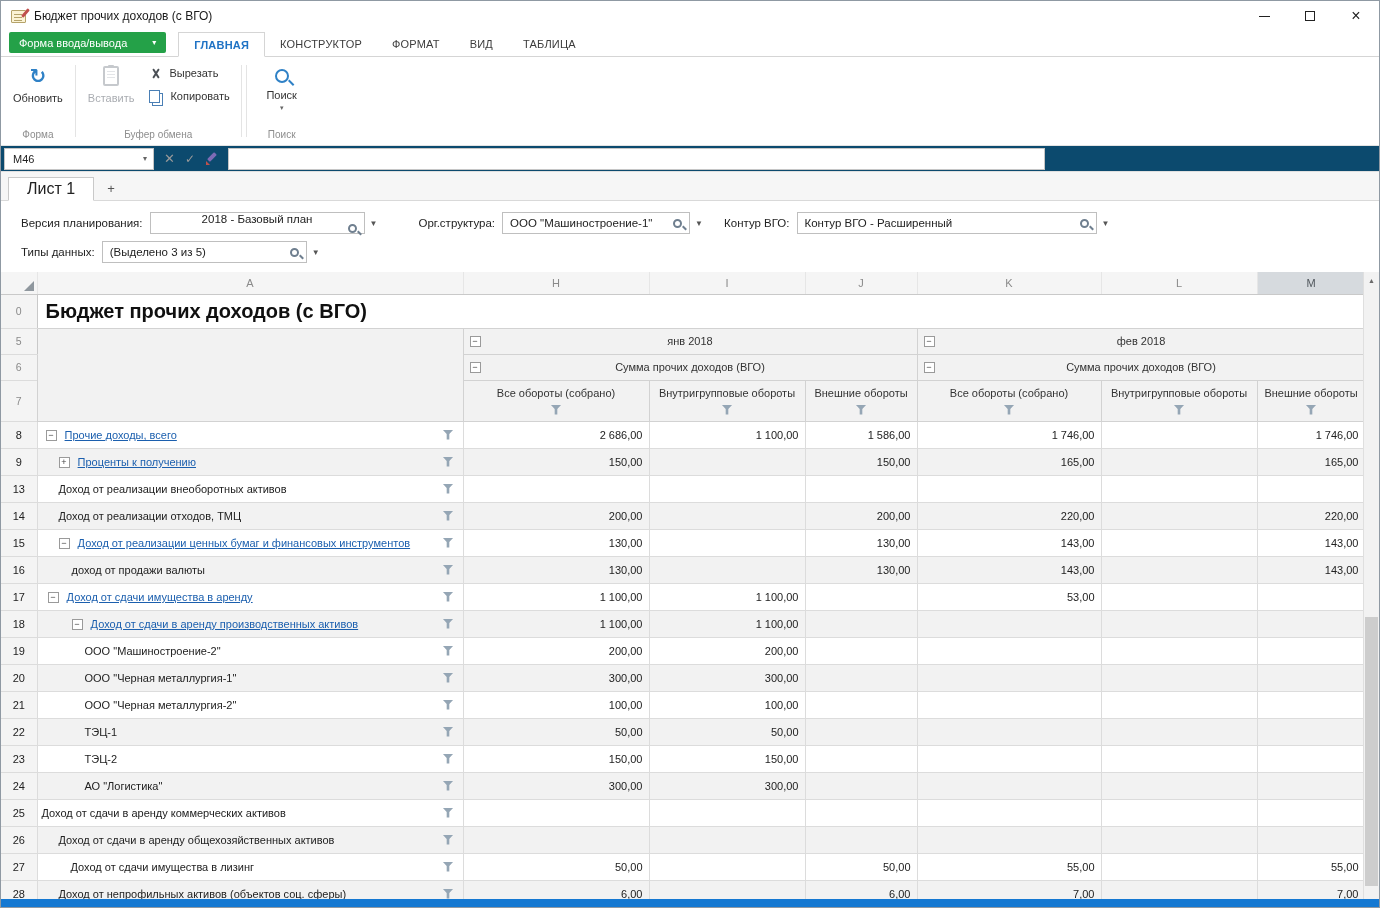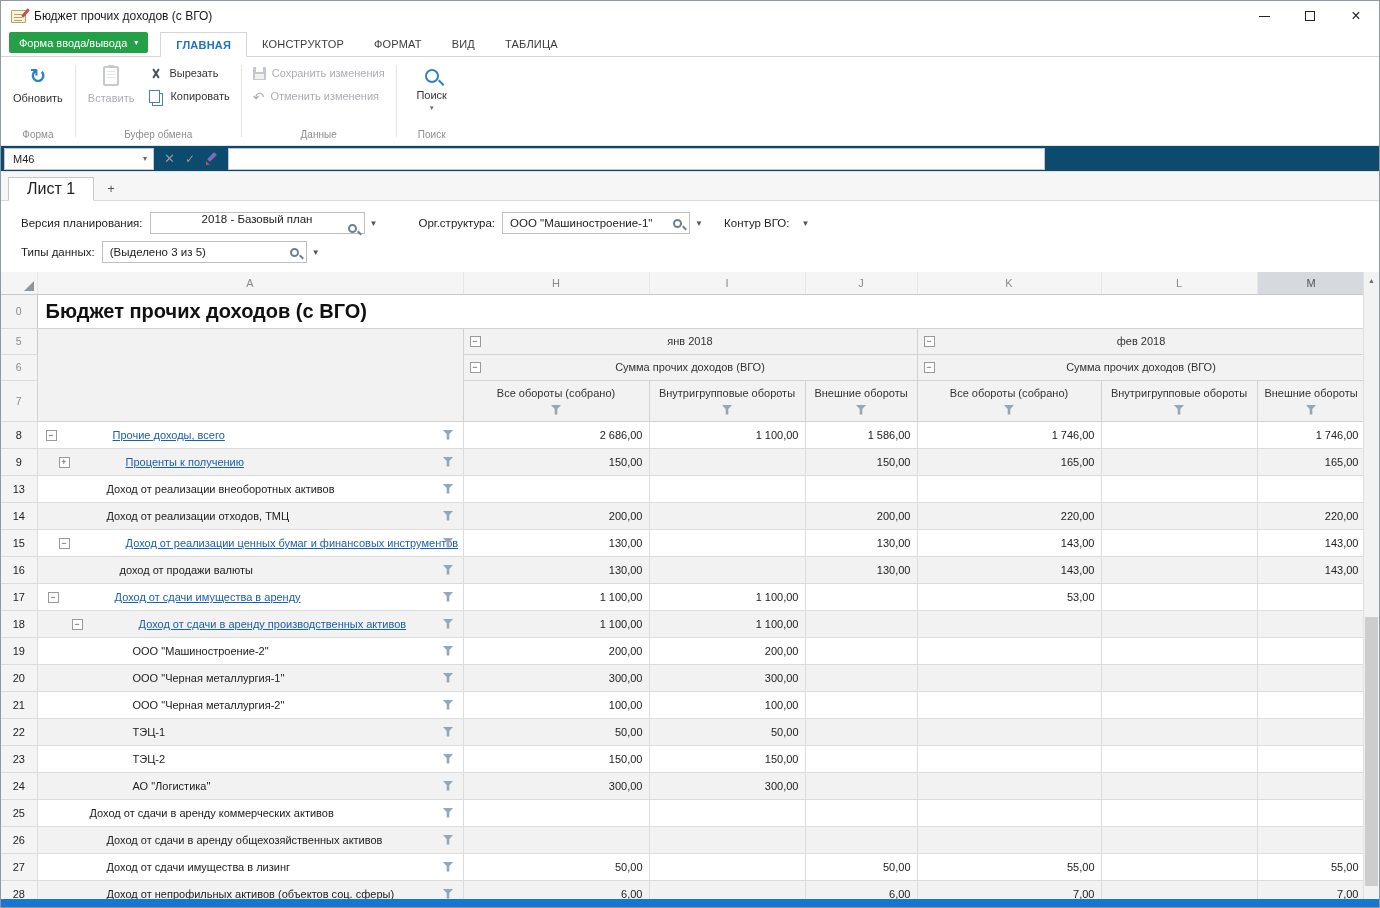--- a/index.html
+++ b/index.html
@@ -13,21 +13,21 @@
   .app-icon::after{content:"";position:absolute;right:-2px;top:-3px;width:3px;height:10px;background:#c0504d;transform:rotate(40deg);border-radius:1px;}
   .title-text{font-size:12px;color:#1a1a1a;}
   .win-controls{margin-left:auto;display:flex;height:100%;}
   .win-btn{width:46px;display:flex;align-items:center;justify-content:center;color:#222;}
   .min-glyph{width:11px;height:1px;background:#222;display:block;}
   .max-glyph{width:10px;height:10px;border:1px solid #222;display:block;}
   .close-glyph{font-size:16px;line-height:16px;}
 
   
   .tabrow{height:26px;flex:0 0 auto;display:flex;align-items:flex-end;background:#fff;border-bottom:1px solid #d5d5d5;padding-left:8px;}
-  .form-io-btn{height:21px;background:#24a148;color:#fff;font-size:11px;display:flex;align-items:center;gap:7px;padding:0 10px;border-radius:2px;margin-bottom:3px;margin-right:12px;cursor:default;}
+  .form-io-btn{height:21px;background:#24a148;color:#fff;font-size:11px;display:flex;align-items:center;gap:25px;padding:0 10px;border-radius:2px;margin-bottom:3px;margin-right:12px;cursor:default;}
   .form-io-btn .dd{font-size:8px;}
   .rtab{height:25px;padding:0 15px;display:flex;align-items:center;font-size:11px;color:#3c3c3c;letter-spacing:.2px;}
   .rtab.active{border:1px solid #d5d5d5;border-bottom:1px solid #fff;margin-bottom:-1px;color:#1f72c4;background:#fff;font-weight:bold;}
 
   
   .ribbon{height:89px;flex:0 0 auto;display:flex;background:#fff;border-bottom:1px solid #e3e3e3;padding:2px 0 0 2px;}
   .rgroup{display:flex;flex-direction:column;padding:0 4px;}
   .rgroup-content{flex:1;display:flex;align-items:flex-start;gap:4px;}
   .rgroup-label{height:18px;text-align:center;font-size:10px;color:#8d8d8d;line-height:16px;}
   .rsep{width:1px;background:#e4e4e4;margin:6px 2px 8px;}
@@ -100,21 +100,21 @@
   td.block{background:#f2f2f2;border:1px solid #d2d2d2;}
   tr.chrow td.ch{height:41px;background:#f2f2f2;border:1px solid #d2d2d2;text-align:center;font-size:11px;color:#333;padding-top:6px;vertical-align:top;}
   .expand-box{display:inline-block;width:11px;height:11px;border:1px solid #9a9a9a;background:#fff;font-size:9px;line-height:9px;text-align:center;color:#444;vertical-align:middle;flex:0 0 auto;}
   .mh .expand-box{position:absolute;left:6px;top:7px;}
   .funnel{width:11px;height:10px;background:#95a6b5;clip-path:polygon(0 0,100% 0,62% 45%,62% 100%,38% 100%,38% 45%);display:block;}
   .ch .funnel{margin:6px auto 0;}
   tr.drow td{height:27px;border-right:1px solid #dcdcdc;border-bottom:1px solid #dcdcdc;font-size:11px;background:#fff;color:#222;}
   tr.drow td.gutter{background:#f4f4f4;}
   tr.drow.zebra td:not(.gutter){background:#f2f2f2;}
   td.label-cell{position:relative;padding-right:26px;}
-  td.label-cell .lbl{vertical-align:middle;margin-left:48px;}
+  td.label-cell .lbl{vertical-align:middle;}
   td.label-cell.link .lbl{color:#1b5fae;text-decoration:underline;}
   td.label-cell .expand-box{margin-right:5px;}
   td.label-cell .funnel{position:absolute;right:9px;top:8px;}
   td.val{text-align:right;padding-right:6px;}
 
   
   .vscroll{position:absolute;top:0;right:0;bottom:0;width:16px;background:#f2f2f2;border-left:1px solid #dfdfdf;}
   .vs-up{height:16px;display:flex;align-items:center;justify-content:center;font-size:7px;color:#6a6a6a;}
   .vs-thumb{position:absolute;left:1px;right:1px;top:55%;height:43%;background:#cdcdcd;}
 
@@ -180,35 +180,20 @@
           <div class="smallbtn">
             <span class="icon-copy"></span>
             <span>Копировать</span>
           </div>
         </div>
       </div>
       <div class="rgroup-label">Буфер обмена</div>
     </div>
     <div class="rsep"></div>
 
-    <div class="rgroup">
-      <div class="rgroup-content">
-        <div class="smallcol">
-          <div class="smallbtn disabled">
-            <span class="icon-save"></span>
-            <span>Сохранить изменения</span>
-          </div>
-          <div class="smallbtn disabled">
-            <span class="icon-undo">↶</span>
-            <span>Отменить изменения</span>
-          </div>
-        </div>
-      </div>
-      <div class="rgroup-label">Данные</div>
-    </div>
     <div class="rsep"></div>
 
     <div class="rgroup">
       <div class="rgroup-content">
         <div class="bigbtn">
           <span class="icon-search-lg"></span>
           <span>Поиск</span>
           <span class="dd">▾</span>
         </div>
       </div>
@@ -244,20 +229,24 @@
       <div class="combo-arrow">▼</div>
       <span class="sp1"></span>
       <span class="flabel">Орг.структура:</span>
       <div class="combo w-org">
         <span class="val-text">ООО "Машиностроение-1"</span>
         <span class="icon-mag"></span>
       </div>
       <div class="combo-arrow">▼</div>
       <span class="sp2"></span>
       <span class="flabel">Контур ВГО:</span>
+      <div class="combo w-vgo">
+        <span class="val-text">Контур ВГО - Расширенный</span>
+        <span class="icon-mag"></span>
+      </div>
       <div class="combo-arrow">▼</div>
     </div>
     <div class="frow">
       <span class="flabel">Типы данных:</span>
       <div class="combo w-types">
         <span class="val-text">(Выделено 3 из 5)</span>
         <span class="icon-mag"></span>
       </div>
       <div class="combo-arrow">▼</div>
     </div>
@@ -541,21 +530,21 @@
     </td>
     <td class="val"></td>
     <td class="val"></td>
     <td class="val"></td>
     <td class="val"></td>
     <td class="val"></td>
     <td class="val"></td>
   </tr>
           <tr class="drow">
     <td class="gutter">27</td>
-    <td class="label-cell" style="padding-left: 21px;">
+    <td class="label-cell" style="padding-left: 33px;">
       
       <span class="lbl">Доход от сдачи имущества в лизинг</span>
       <span class="funnel"></span>
     </td>
     <td class="val">50,00</td>
     <td class="val"></td>
     <td class="val">50,00</td>
     <td class="val">55,00</td>
     <td class="val"></td>
     <td class="val">55,00</td>

